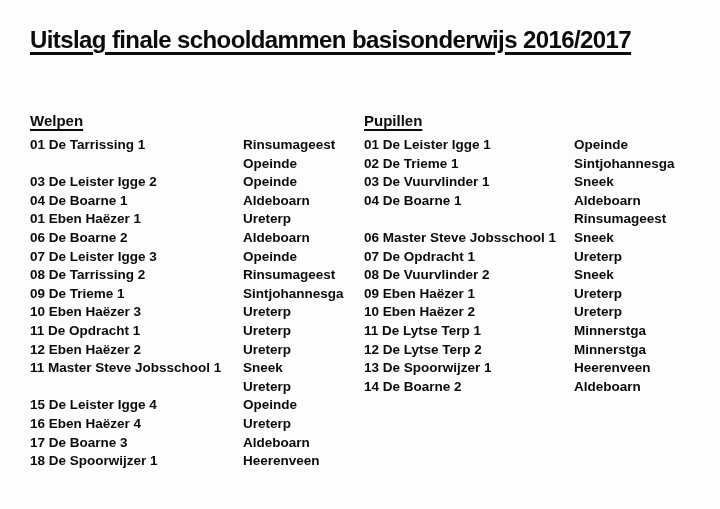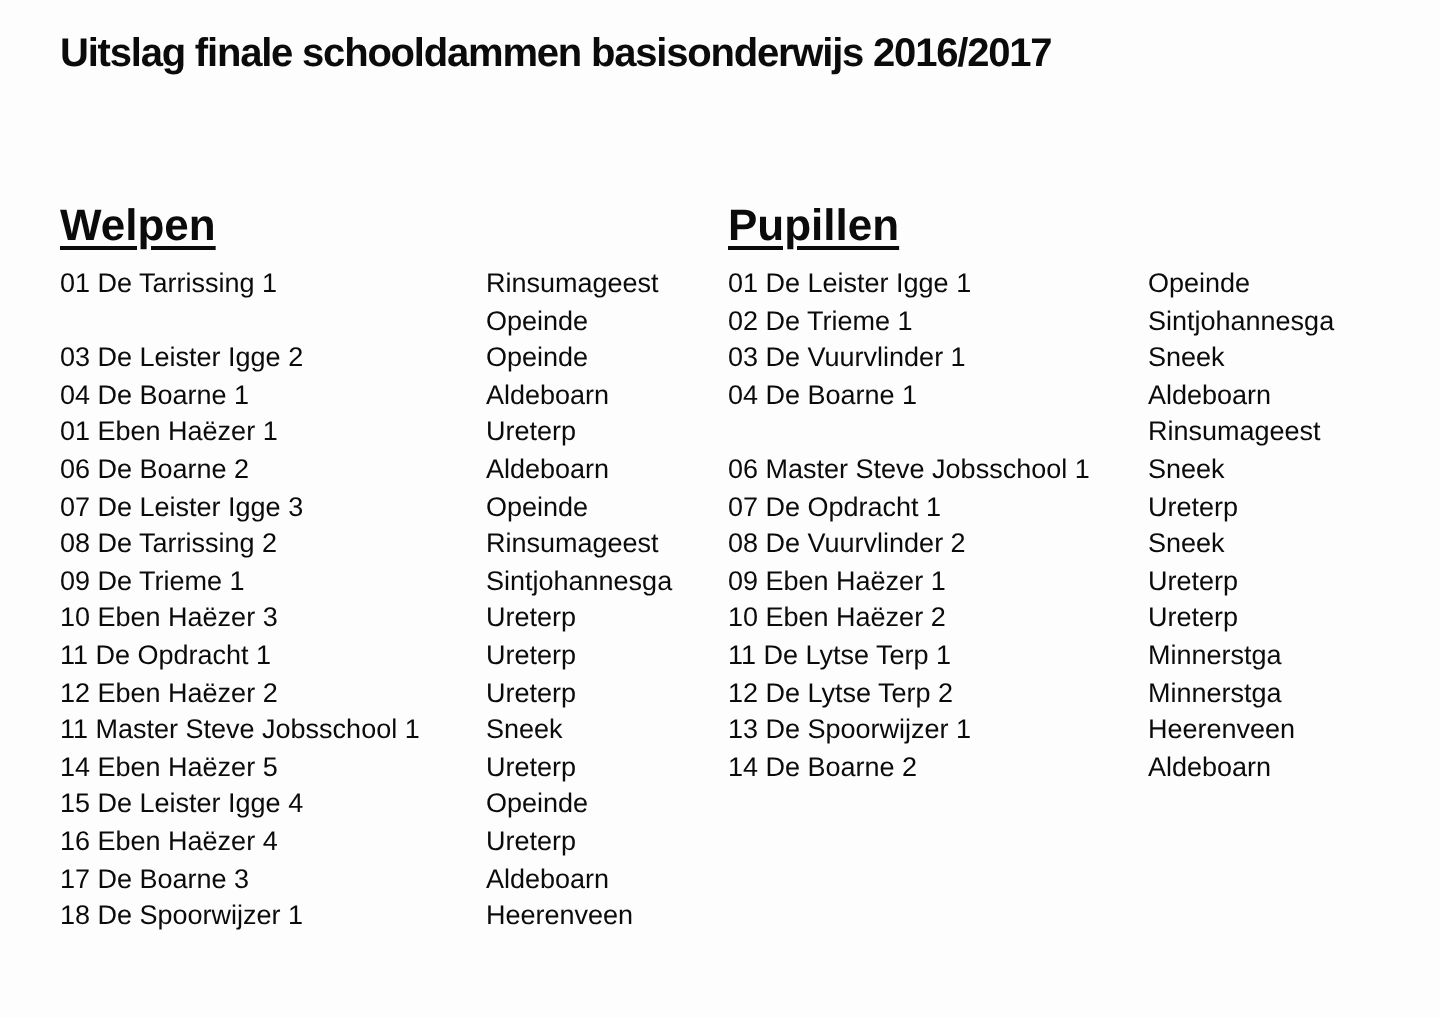--- a/index.html
+++ b/index.html
@@ -8,47 +8,48 @@
     height: 509px;
     background: #fdfdfd;
     position: relative;
     overflow: hidden;
     font-family: "Liberation Sans", sans-serif;
     color: #0b0b0b;
   }
   .page-title {
     position: absolute;
     left: 30px;
-    top: 16px;
+    top: 26px;
     margin: 0;
-    font-size: 20px;
+    font-size: 24px;
     font-weight: bold;
     letter-spacing: -0.6px;
     white-space: nowrap;
+    text-decoration: underline;
     text-decoration-thickness: 2.5px;
     text-underline-offset: 4px;
   }
   .col { position: absolute; top: 96px; }
   .col-welpen { left: 30px; }
   .col-pupillen { left: 364px; }
   .col-header {
-    margin: 4px 0 8px 0;
+    margin: 16px 0 8px 0;
     display: inline-block;
-    font-size: 22px;
+    font-size: 15px;
     font-weight: bold;
     text-decoration: underline;
     text-decoration-thickness: 1.8px;
     text-underline-offset: 3px;
   }
   .rows { margin-top: 0; }
   .row {
     position: relative;
     height: 18.6px;
     font-size: 13.5px;
-    font-weight: normal;
+    font-weight: bold;
     white-space: nowrap;
     width: 335px;
   }
   .place { position: absolute; top: 0; }
   .col-welpen .place { left: 213px; }
   .col-pupillen .place { left: 210px; }
 </style>
 </head>
 <body>
 
@@ -64,21 +65,21 @@
         <div class="row"><span class="entry">04 De Boarne 1</span><span class="place">Aldeboarn</span></div>
         <div class="row"><span class="entry">01 Eben Haëzer 1</span><span class="place">Ureterp</span></div>
         <div class="row"><span class="entry">06 De Boarne 2</span><span class="place">Aldeboarn</span></div>
         <div class="row"><span class="entry">07 De Leister Igge 3</span><span class="place">Opeinde</span></div>
         <div class="row"><span class="entry">08 De Tarrissing 2</span><span class="place">Rinsumageest</span></div>
         <div class="row"><span class="entry">09 De Trieme 1</span><span class="place">Sintjohannesga</span></div>
         <div class="row"><span class="entry">10 Eben Haëzer 3</span><span class="place">Ureterp</span></div>
         <div class="row"><span class="entry">11 De Opdracht 1</span><span class="place">Ureterp</span></div>
         <div class="row"><span class="entry">12 Eben Haëzer 2</span><span class="place">Ureterp</span></div>
         <div class="row"><span class="entry">11 Master Steve Jobsschool 1</span><span class="place">Sneek</span></div>
-        <div class="row"><span class="entry">14 Eben Haëzer 5</span><span class="place">Ureterp</span></div>
+        <div class="row"><span class="place">Ureterp</span></div>
         <div class="row"><span class="entry">15 De Leister Igge 4</span><span class="place">Opeinde</span></div>
         <div class="row"><span class="entry">16 Eben Haëzer 4</span><span class="place">Ureterp</span></div>
         <div class="row"><span class="entry">17 De Boarne 3</span><span class="place">Aldeboarn</span></div>
         <div class="row"><span class="entry">18 De Spoorwijzer 1</span><span class="place">Heerenveen</span></div>
       </div>
   </section>
 
   <section class="col col-pupillen">
     <h2 class="col-header">Pupillen</h2>
     <div class="rows">

